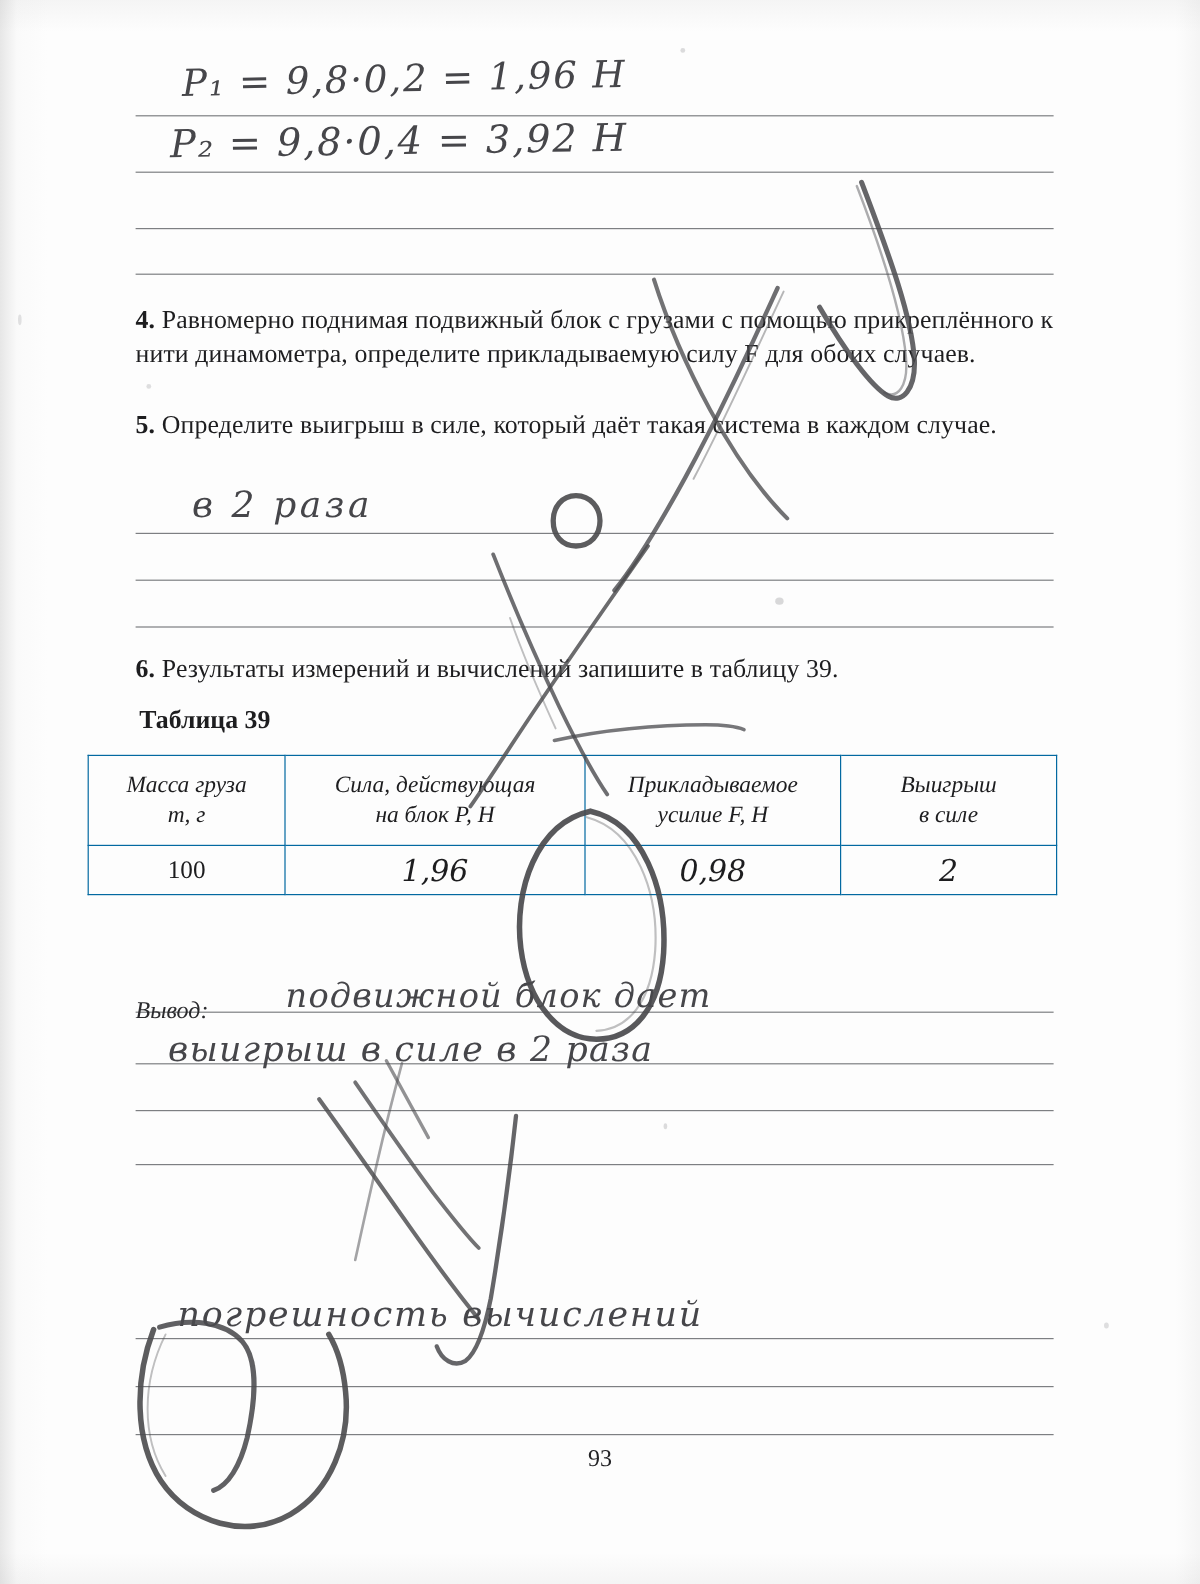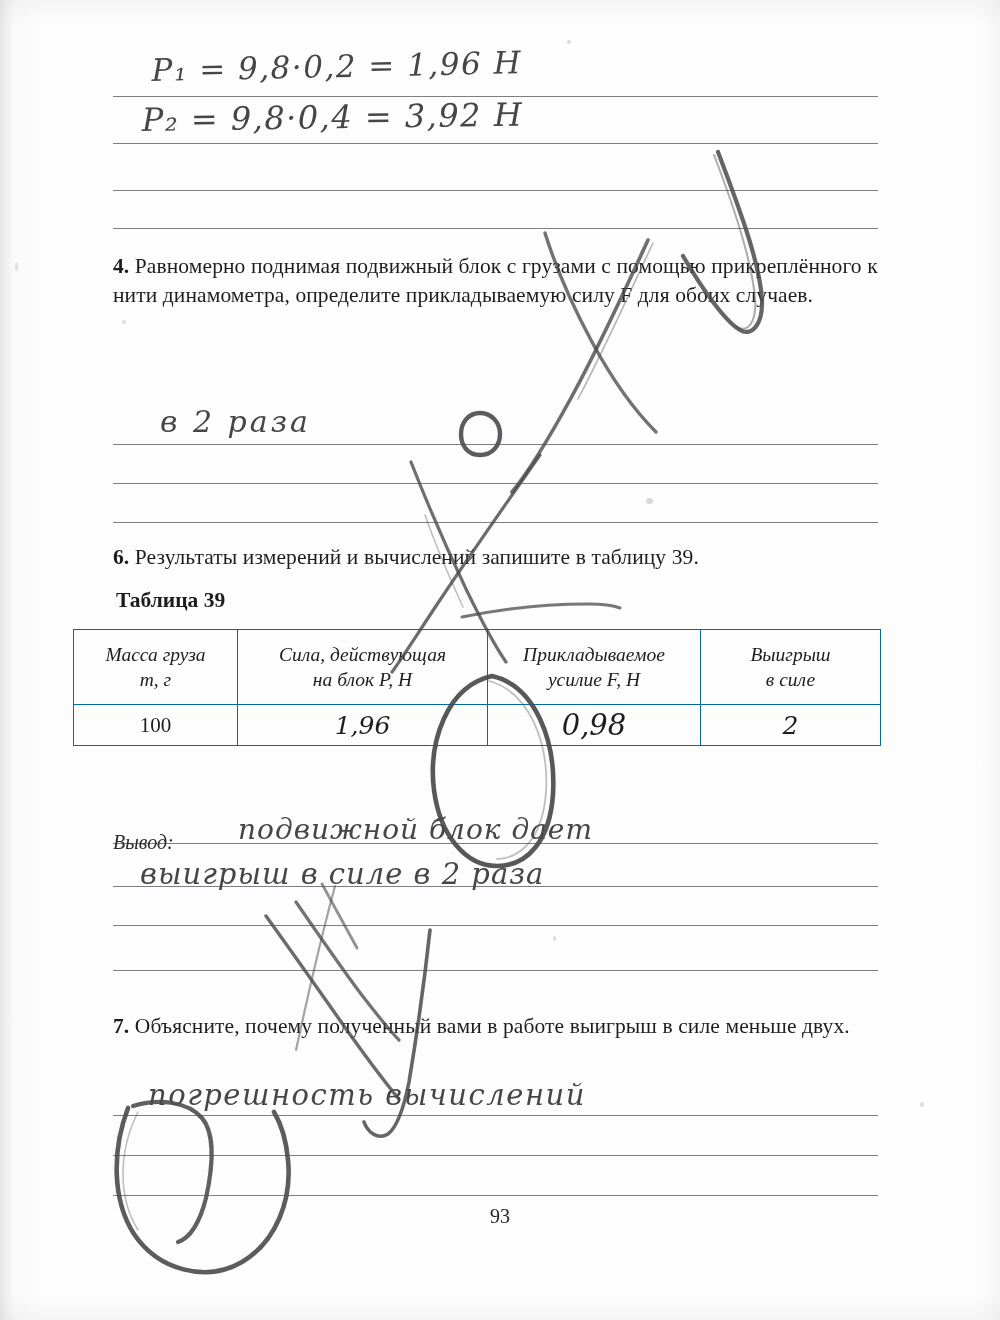--- a/index.html
+++ b/index.html
@@ -151,20 +151,24 @@
   <div class="rule" style="top:1195px"></div>
 
   <div class="hand" style="left:152px; top:52px; font-size:31px; letter-spacing:1.5px; transform:rotate(-1.2deg);">P₁ = 9,8·0,2 = 1,96 Н</div>
   <div class="hand" style="left:142px; top:101px; font-size:32px; letter-spacing:1.5px; transform:rotate(-0.8deg);">P₂ = 9,8·0,4 = 3,92 Н</div>
 
   <div class="ptext task" style="top:252px;">
     <b>4.</b>
     <span>Равномерно поднимая подвижный блок с грузами с помощью прикреплённого к нити динамометра, определите прикладываемую силу F для обоих случаев.</span>
   </div>
 
+  <div class="ptext task" style="top:340px;">
+    <b>5.</b>
+    <span>Определите выигрыш в силе, который даёт такая система в каждом случае.</span>
+  </div>
 
   <div class="hand" style="left:160px; top:404px; font-size:30px; letter-spacing:3px;text-align:center;">в 2 раза</div>
 
   <div class="ptext task" style="top:543px;">
     <b>6.</b>
     <span>Результаты измерений и вычислений запишите в таблицу 39.</span>
   </div>
 
   <div class="tbl-caption" style="top:588px;">Таблица 39</div>
 
@@ -190,34 +194,30 @@
           <div>усилие F, Н</div>
         </td>
         <td>
           <div>Выигрыш</div>
           <div>в силе</div>
         </td>
       </tr>
       <tr class="datarow">
         <td>100</td>
         <td class="hw" style="font-size:25px;">1,96</td>
-        <td class="hw" style="font-size:29px;margin-top:32px;">0,98</td>
+        <td class="hw" style="font-size:25px;margin-top:32px;">0,98</td>
         <td class="hw" style="font-size:25px;">2</td>
       </tr>
     </tbody>
   </table>
 
   <div class="vyvod-label" style="top:831px;">Вывод:</div>
   <div class="hand" style="left:238px; top:813px; font-size:28px; letter-spacing:1px;">подвижной блок дает</div>
   <div class="hand" style="left:140px; top:857px; font-size:29px; letter-spacing:1px;">выигрыш в силе в 2 раза</div>
 
-  <div class="ptext task" style="top:1012px;">
-    <b>7.</b>
-    <span>Объясните, почему полученный вами в работе выигрыш в силе меньше двух.</span>
-  </div>
 
   <div class="hand" style="left:148px; top:1078px; font-size:29px; letter-spacing:1.5px;">погрешность вычислений</div>
 
   <div id="pagenum" style="top:1205px;">93</div>
 
   <svg id="scribbles" viewBox="0 0 1000 1320">
     <g fill="none" stroke="#4a4a4d" stroke-linecap="round">
 
       <path d="M718,152 C742,215 760,265 762,300 C763,324 752,337 740,330 C726,322 704,292 683,256" stroke-width="4.2" opacity="0.85"></path>
       <path d="M714,155 C736,212 752,263 755,298 C757,322 748,333 737,327" stroke-width="2" opacity="0.45"></path>

